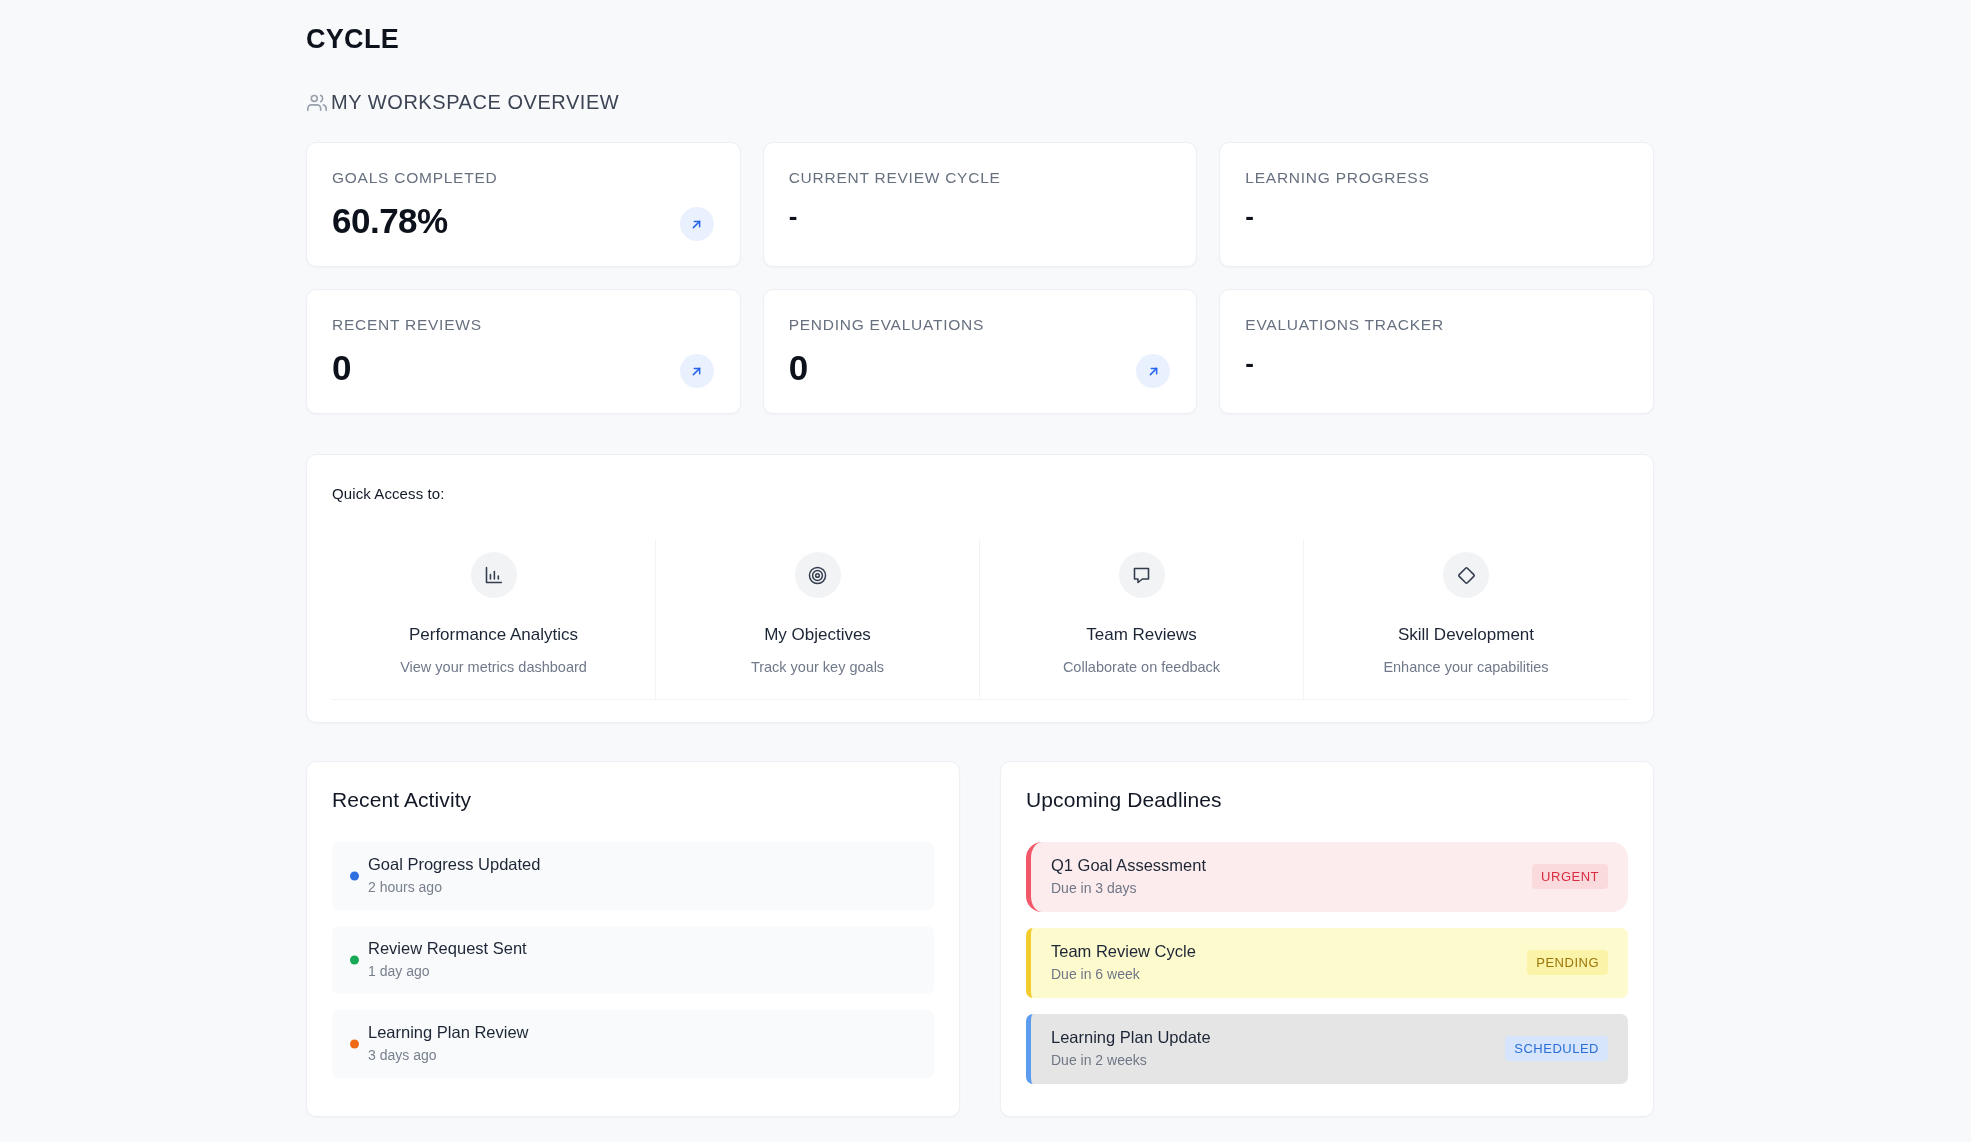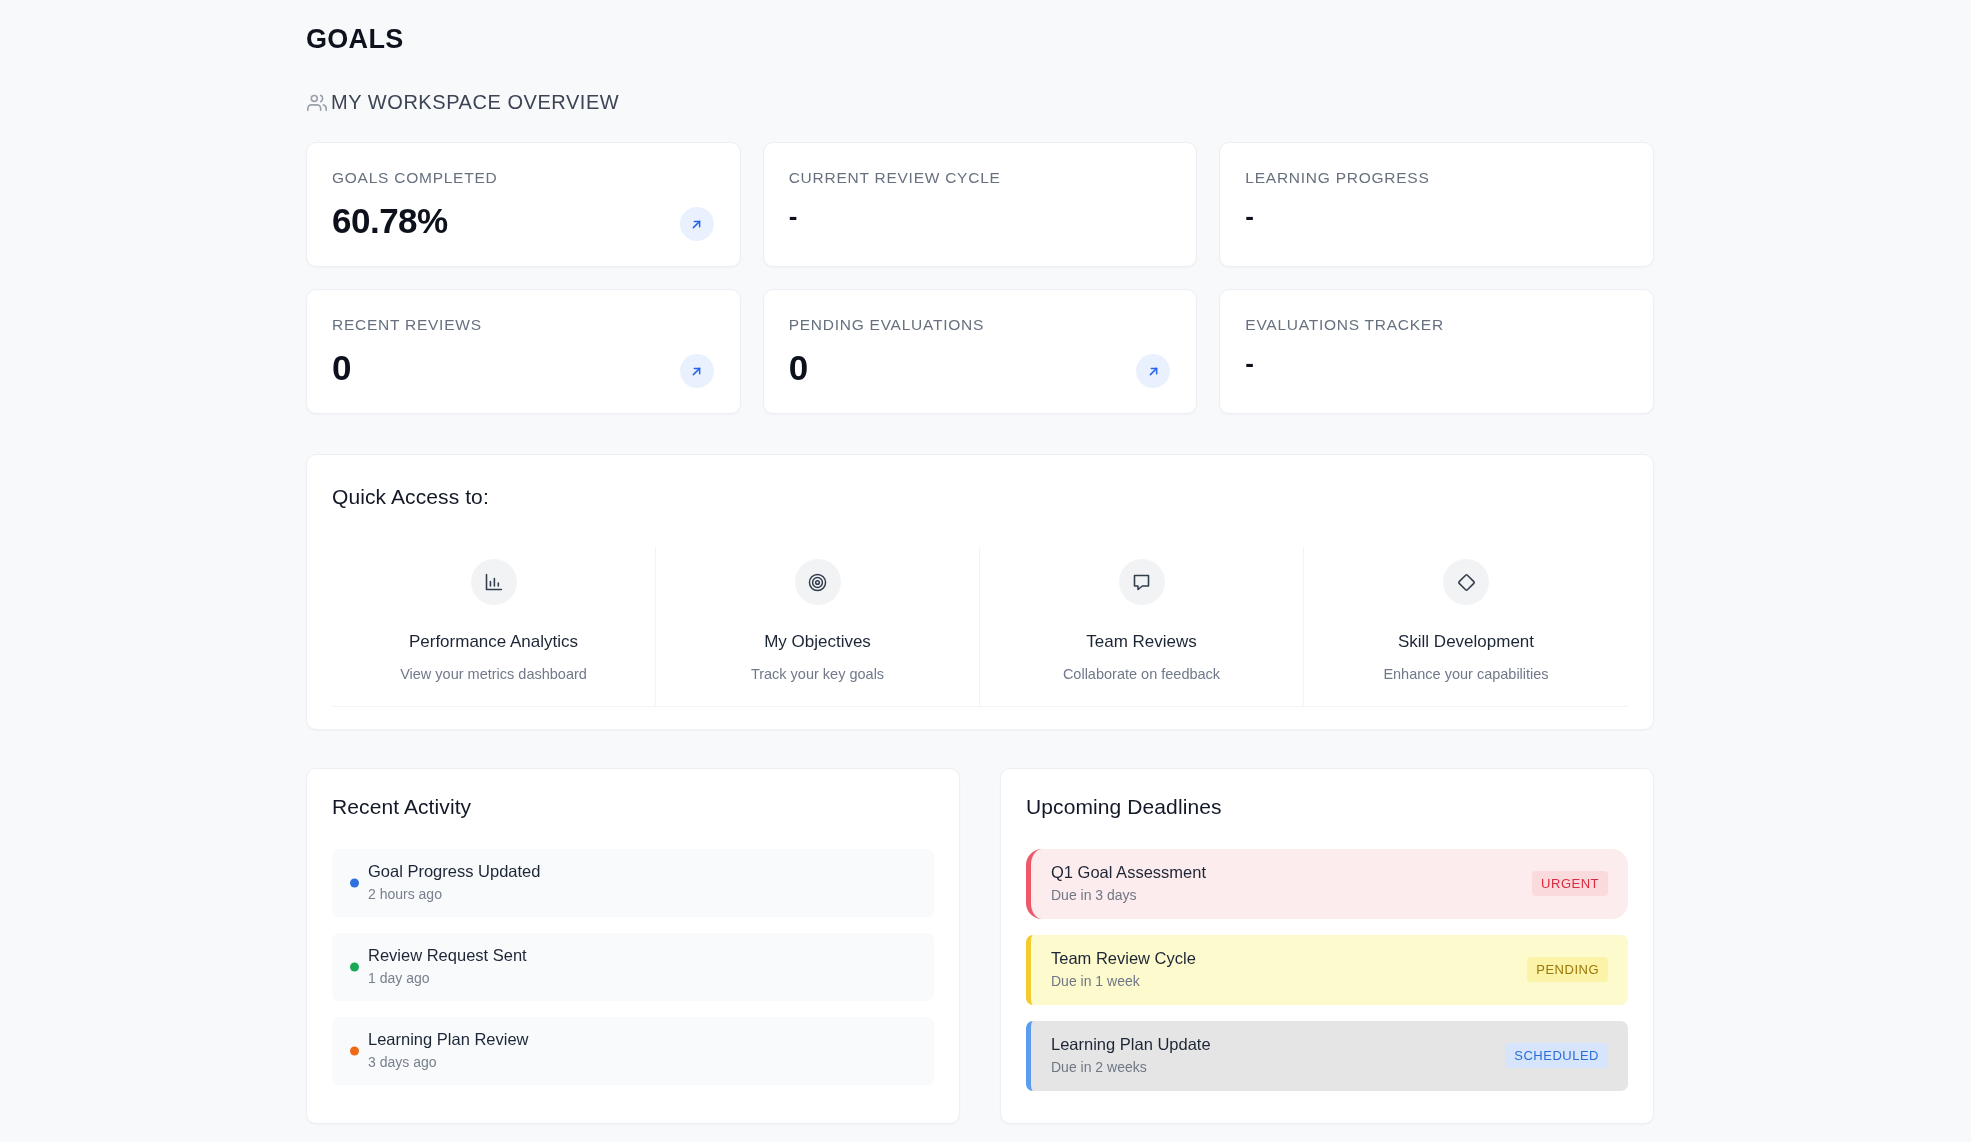--- a/index.html
+++ b/index.html
@@ -100,21 +100,21 @@
   
   .quick-panel {
     background: #ffffff;
     border: 1px solid #eceff3;
     border-radius: 10px;
     padding: 30px 25px 22px 25px;
     margin-bottom: 38px;
     box-shadow: 0 1px 2px rgba(16,24,40,0.03);
   }
   .quick-title {
-    font-size: 21px;
+    font-size: 15px;
     color: #121826;
     margin-bottom: 38px;
     letter-spacing: 0.1px;
   }
   .quick-grid {
     display: grid;
     grid-template-columns: repeat(4, 1fr);
   }
   .quick-item {
     text-align: center;
@@ -224,21 +224,21 @@
     border-radius: 4px;
     white-space: nowrap;
   }
 </style>
 </head>
 <body>
 
 <div class="page">
   <div class="content">
 
-    <div class="page-title">GOALS</div>
+    <div class="page-title">CYCLE</div>
 
     <div class="subtitle-row">
       <span class="users-icon">
         <svg viewBox="0 0 24 24" fill="none" stroke="currentColor" stroke-width="1.8" stroke-linecap="round" stroke-linejoin="round">
           <path d="M16 20v-2a4 4 0 0 0-4-4H6a4 4 0 0 0-4 4v2"></path>
           <circle cx="9" cy="7" r="3.2"></circle>
           <path d="M22 20v-2a4 4 0 0 0-3-3.87"></path>
           <path d="M16 3.6a4 4 0 0 1 0 7"></path>
         </svg>
       </span>
@@ -366,21 +366,21 @@
             <div class="deadline-item" style="background: rgb(253, 236, 237); border-left-color: rgb(240, 88, 106); border-radius: 16px;">
               <div>
                 <div class="deadline-title">Q1 Goal Assessment</div>
                 <div class="deadline-due">Due in 3 days</div>
               </div>
               <div class="deadline-badge" style="background: rgb(251, 218, 221); color: rgb(217, 43, 63);">URGENT</div>
             </div>
             <div class="deadline-item" style="background: rgb(253, 250, 205); border-left-color: rgb(242, 203, 46);">
               <div>
                 <div class="deadline-title">Team Review Cycle</div>
-                <div class="deadline-due">Due in 1 week</div>
+                <div class="deadline-due">Due in 6 week</div>
               </div>
               <div class="deadline-badge" style="background: rgb(251, 243, 168); color: rgb(154, 119, 9);">PENDING</div>
             </div>
             <div class="deadline-item" style="background: #e5e5e5; border-left-color: rgb(91, 156, 240);">
               <div>
                 <div class="deadline-title">Learning Plan Update</div>
                 <div class="deadline-due">Due in 2 weeks</div>
               </div>
               <div class="deadline-badge" style="background: rgb(214, 229, 251); color: rgb(43, 111, 214);">SCHEDULED</div>
             </div>

